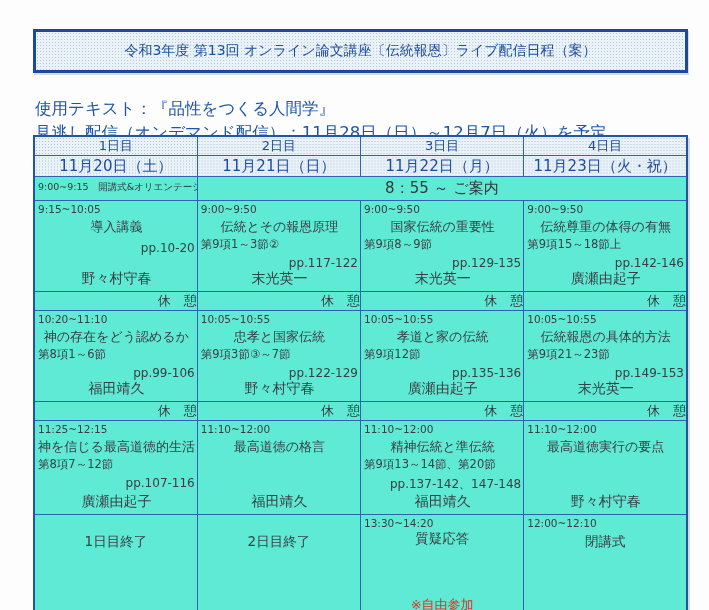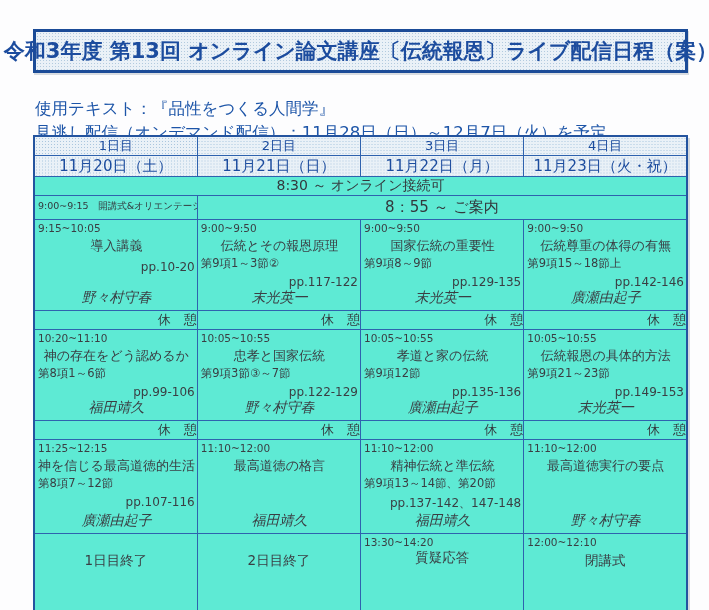--- a/index.html
+++ b/index.html
@@ -6,23 +6,22 @@
   body{width:709px;height:610px;font-family:"DejaVu Sans","Liberation Sans",sans-serif;}
   .page{position:relative;width:709px;height:610px;background:#fdfdfe;overflow:hidden;}
 
   .title-banner{
     position:absolute;left:33px;top:29px;width:649px;height:38px;
     border:3px solid #1b4b97;
     background-color:#eaf1f7;
     background-image:radial-gradient(#b2cade 0.8px,transparent 0.9px);
     background-size:3px 3px;
     display:flex;align-items:center;justify-content:center;
-    color:#1c4c9e;font-size:21px;white-space:nowrap;
+    color:#1c4c9e;font-size:14px;white-space:nowrap;
     box-shadow:1px 2px 0 rgba(145,158,172,.35);
-    font-weight:bold;
   }
 
   .intro{position:absolute;left:35px;top:82px;color:#1d55a8;font-size:16.5px;line-height:23.5px;white-space:nowrap;margin-top:15px;}
 
   .tbl-wrap{position:absolute;left:33px;top:135px;width:655px;}
   table{border-collapse:collapse;width:655px;table-layout:fixed;background:#5eead4;
         border:2px solid #24549f;border-bottom-width:3px;
         box-shadow:2px 3px 0 rgba(150,162,175,.4);}
   td{border:1px solid #2e62ae;padding:0;vertical-align:top;color:#3a3e43;overflow:hidden;}
 
@@ -37,21 +36,21 @@
   .opening-cell{height:19px;font-size:9.5px;padding:4px 1px 0 3px;white-space:nowrap;color:#33383d;}
   .guide-cell{height:19px;text-align:center;vertical-align:middle;font-size:15px;color:#33383d;}
 
   .session-cell{height:82px;}
   .session-cell.tall{height:89px;}
   .scell{display:flex;flex-direction:column;height:100%;box-sizing:border-box;padding:2px 2px 3px 3px;}
   .time{font-size:10.5px;text-align:left;line-height:13px;}
   .stitle{font-size:13px;text-align:center;margin-top:2px;white-space:nowrap;line-height:18px;}
   .ssec{font-size:11.5px;margin-top:1px;white-space:nowrap;}
   .spages{font-size:12px;text-align:right;margin-top:4px;}
-  .slect{font-size:14px;text-align:center;margin-top:auto;white-space:nowrap;font-style:italic;}
+  .slect{font-size:14px;text-align:center;margin-top:auto;white-space:nowrap;}
 
   .break-cell{height:18px;text-align:right;vertical-align:middle;font-size:13px;color:#33383d;}
 
   .final-cell{height:71px;}
   .fcell{display:flex;flex-direction:column;height:100%;box-sizing:border-box;padding:2px 3px 4px 3px;}
   .ftime{font-size:10.5px;text-align:left;line-height:13px;}
   .ftitle{font-size:13.5px;text-align:center;margin-top:auto;margin-bottom:auto;}
   .ftitle.top{margin-top:3px;margin-bottom:auto;}
   .fnote{font-size:13px;text-align:center;color:#e0301e;margin-top:48px;}
 </style>
@@ -78,23 +77,20 @@
       <td class="hdr day-cell">3日目</td>
       <td class="hdr day-cell">4日目</td>
     </tr>
     <tr>
       <td class="hdr date-cell">11月20日（土）</td>
       <td class="hdr date-cell">11月21日（日）</td>
       <td class="hdr date-cell">11月22日（月）</td>
       <td class="hdr date-cell">11月23日（火・祝）</td>
     </tr>
     <tr>
-      <td class="connect-cell" colspan="4">8:30 ～ オンライン接続可</td>
-    </tr>
-    <tr>
       <td class="opening-cell">9:00~9:15　開講式&amp;オリエンテーション</td>
       <td class="guide-cell" colspan="3">8：55 ～ ご案内</td>
     </tr>
 
     <tr>
       <td class="session-cell">
               <div class="scell">
         <div class="time">9:15~10:05</div>
         <div class="stitle">導入講義</div>
         <div class="ssec"></div>

